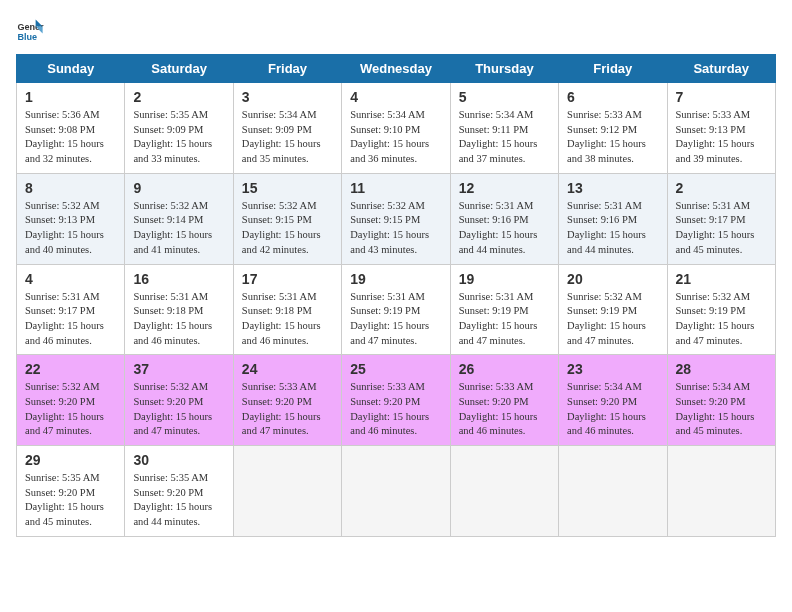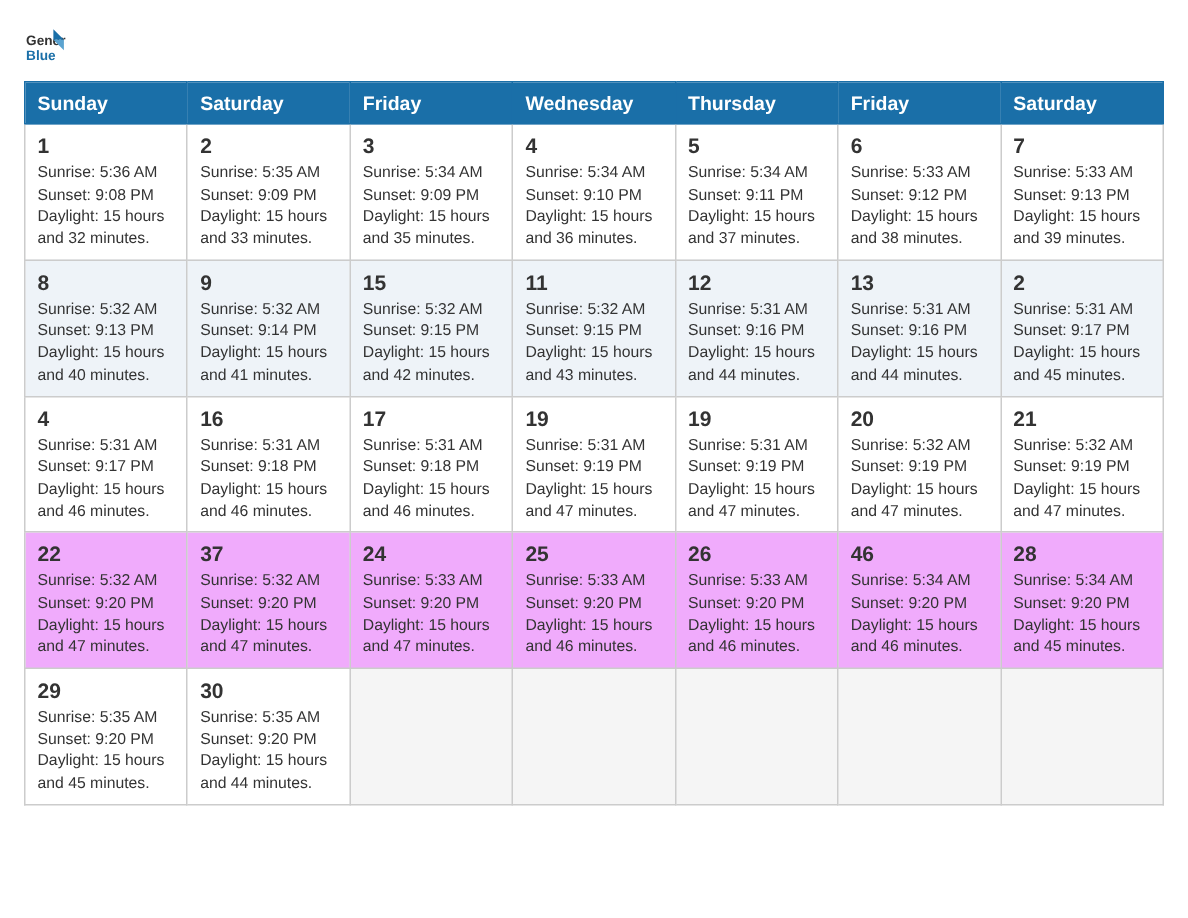--- a/index.html
+++ b/index.html
@@ -38,21 +38,21 @@
       color: #555;
     }
     .calendar {
       width: 100%;
       border-collapse: collapse;
       border: 1px solid #ccc;
     }
     .calendar th {
       background-color: #1a6fa8;
       color: #fff;
-      text-align: left;
+      text-align: center;
       padding: 6px 8px;
       font-size: 13px;
       border: 1px solid #1a6fa8;
     }
     .calendar td {
       vertical-align: top;
       padding: 6px 8px;
       border: 1px solid #ccc;
       font-size: 11px;
       color: #333;
@@ -67,20 +67,21 @@
       font-size: 14px;
       font-weight: bold;
       color: #333;
       display: block;
       margin-bottom: 3px;
     }
     .day-info {
       font-size: 10.5px;
       line-height: 1.4;
       color: #333;
+      font-family: Liberation Serif, serif;
     }
     .calendar tr:nth-child(odd) td:not(.empty) {
       background: #fff;
     }
     
     .week-row-1 td:not(.empty) { background: #ffffff; }
     .week-row-2 td:not(.empty) { background: #eef3f8; }
     .week-row-3 td:not(.empty) { background: #ffffff; }
     .week-row-4 td:not(.empty) { background: #f0abfc; }
     .week-row-5 td:not(.empty) { background: #ffffff; }
@@ -221,21 +222,21 @@
         </td>
         <td>
           <span class="day-number">25</span>
           <div class="day-info">Sunrise: 5:33 AM<br>Sunset: 9:20 PM<br>Daylight: 15 hours<br>and 46 minutes.</div>
         </td>
         <td>
           <span class="day-number">26</span>
           <div class="day-info">Sunrise: 5:33 AM<br>Sunset: 9:20 PM<br>Daylight: 15 hours<br>and 46 minutes.</div>
         </td>
         <td>
-          <span class="day-number">46</span>
+          <span class="day-number">23</span>
           <div class="day-info">Sunrise: 5:34 AM<br>Sunset: 9:20 PM<br>Daylight: 15 hours<br>and 46 minutes.</div>
         </td>
         <td>
           <span class="day-number">28</span>
           <div class="day-info">Sunrise: 5:34 AM<br>Sunset: 9:20 PM<br>Daylight: 15 hours<br>and 45 minutes.</div>
         </td>
       </tr>
       <tr class="week-row-5">
         <td>
           <span class="day-number">29</span>

